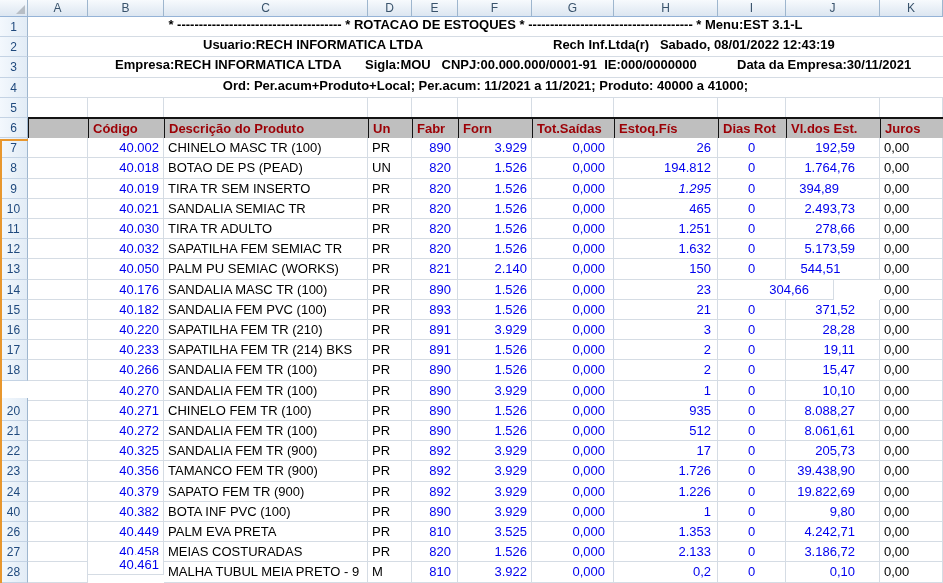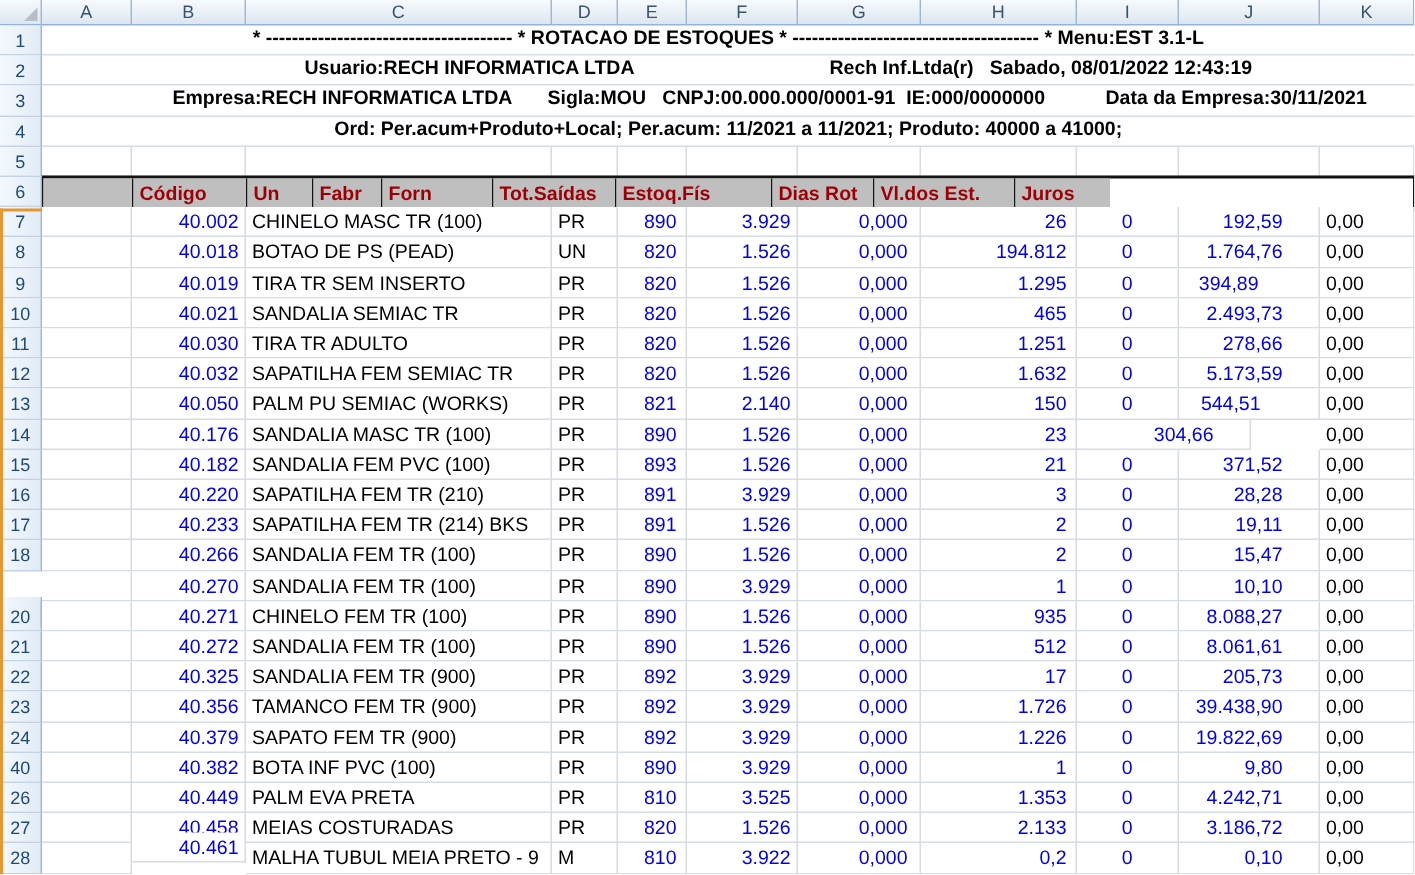--- a/index.html
+++ b/index.html
@@ -138,20 +138,21 @@
   <div class="hline" style="top:37.2px;left:203px;">Usuario:RECH INFORMATICA LTDA</div>
   <div class="hline" style="top:37.2px;left:553px;">Rech Inf.Ltda(r)   Sabado, 08/01/2022 12:43:19</div>
   <div class="hline" style="top:57.4px;left:115px;">Empresa:RECH INFORMATICA LTDA</div>
   <div class="hline" style="top:57.4px;left:365px;">Sigla:MOU   CNPJ:00.000.000/0001-91  IE:000/0000000</div>
   <div class="hline" style="top:57.4px;left:737px;">Data da Empresa:30/11/2021</div>
   <div class="hline hcenter" style="top:77.6px;">Ord: Per.acum+Produto+Local; Per.acum: 11/2021 a 11/2021; Produto: 40000 a 41000;</div>
 
   <div id="thead">
       <div class="th" style="width: 60px; flex: 0 0 auto;"></div>
       <div class="th" style="flex: 0 0 auto; width: 76px;">Código</div>
+      <div class="th" style="flex: 0 0 auto; width: 204px;">Descrição do Produto</div>
       <div class="th" style="flex: 0 0 auto; width: 44px;">Un</div>
       <div class="th" style="flex: 0 0 auto; width: 46px;">Fabr</div>
       <div class="th" style="flex: 0 0 auto; width: 74px;">Forn</div>
       <div class="th" style="flex: 0 0 auto; width: 82px;">Tot.Saídas</div>
       <div class="th" style="flex: 0 0 auto; width: 104px;">Estoq.Fís</div>
       <div class="th" style="flex: 0 0 auto; width: 68px;">Dias Rot</div>
       <div class="th" style="flex: 0 0 auto; width: 94px;">Vl.dos Est.</div>
       <div class="th" style="flex: 0 0 auto; width: 63px;">Juros</div>
     </div>
   <div id="cells">
@@ -177,21 +178,21 @@
       <div class="cell c-center" style="left: 718px; width: 68px; top: 158.4px; height: 20.2px; line-height: 19.2px;">0</div>
       <div class="cell c-num" style="left: 786px; width: 94px; top: 158.4px; height: 20.2px; line-height: 19.2px; padding-right: 24px;">1.764,76</div>
       <div class="cell c-txt" style="left: 880px; width: 63px; top: 158.4px; height: 20.2px; line-height: 19.2px; padding-left: 4px;">0,00</div>
       <div class="cell" style="left: 28px; width: 60px; top: 178.6px; height: 20.2px;"></div>
       <div class="cell c-num" style="left: 88px; width: 76px; top: 178.6px; height: 20.2px; line-height: 19.2px; padding-right: 4px;">40.019</div>
       <div class="cell c-txt" style="left: 164px; width: 204px; top: 178.6px; height: 20.2px; line-height: 19.2px; padding-left: 4px;">TIRA TR SEM INSERTO</div>
       <div class="cell c-txt" style="left: 368px; width: 44px; top: 178.6px; height: 20.2px; line-height: 19.2px; padding-left: 4px;">PR</div>
       <div class="cell c-num" style="left: 412px; width: 46px; top: 178.6px; height: 20.2px; line-height: 19.2px; padding-right: 6px;">820</div>
       <div class="cell c-num" style="left: 458px; width: 74px; top: 178.6px; height: 20.2px; line-height: 19.2px; padding-right: 4px;">1.526</div>
       <div class="cell c-num" style="left: 532px; width: 82px; top: 178.6px; height: 20.2px; line-height: 19.2px; padding-right: 8px;">0,000</div>
-      <div class="cell c-num" style="left: 614px; width: 104px; top: 178.6px; height: 20.2px; line-height: 19.2px; padding-right: 6px;">1.295</div>
+      <div class="cell c-num" style="left: 614px; width: 104px; top: 178.6px; height: 20.2px; line-height: 19.2px; padding-right: 6px; font-style: italic;">1.295</div>
       <div class="cell c-center" style="left: 718px; width: 68px; top: 178.6px; height: 20.2px; line-height: 19.2px;">0</div>
       <div class="cell c-num" style="left: 786px; width: 94px; top: 178.6px; height: 20.2px; line-height: 19.2px; padding-right: 40px;">394,89</div>
       <div class="cell c-txt" style="left: 880px; width: 63px; top: 178.6px; height: 20.2px; line-height: 19.2px; padding-left: 4px;">0,00</div>
       <div class="cell" style="left: 28px; width: 60px; top: 198.8px; height: 20.2px;"></div>
       <div class="cell c-num" style="left: 88px; width: 76px; top: 198.8px; height: 20.2px; line-height: 19.2px; padding-right: 4px;">40.021</div>
       <div class="cell c-txt" style="left: 164px; width: 204px; top: 198.8px; height: 20.2px; line-height: 19.2px; padding-left: 4px;">SANDALIA SEMIAC TR</div>
       <div class="cell c-txt" style="left: 368px; width: 44px; top: 198.8px; height: 20.2px; line-height: 19.2px; padding-left: 4px;">PR</div>
       <div class="cell c-num" style="left: 412px; width: 46px; top: 198.8px; height: 20.2px; line-height: 19.2px; padding-right: 6px;">820</div>
       <div class="cell c-num" style="left: 458px; width: 74px; top: 198.8px; height: 20.2px; line-height: 19.2px; padding-right: 4px;">1.526</div>
       <div class="cell c-num" style="left: 532px; width: 82px; top: 198.8px; height: 20.2px; line-height: 19.2px; padding-right: 8px;">0,000</div>

